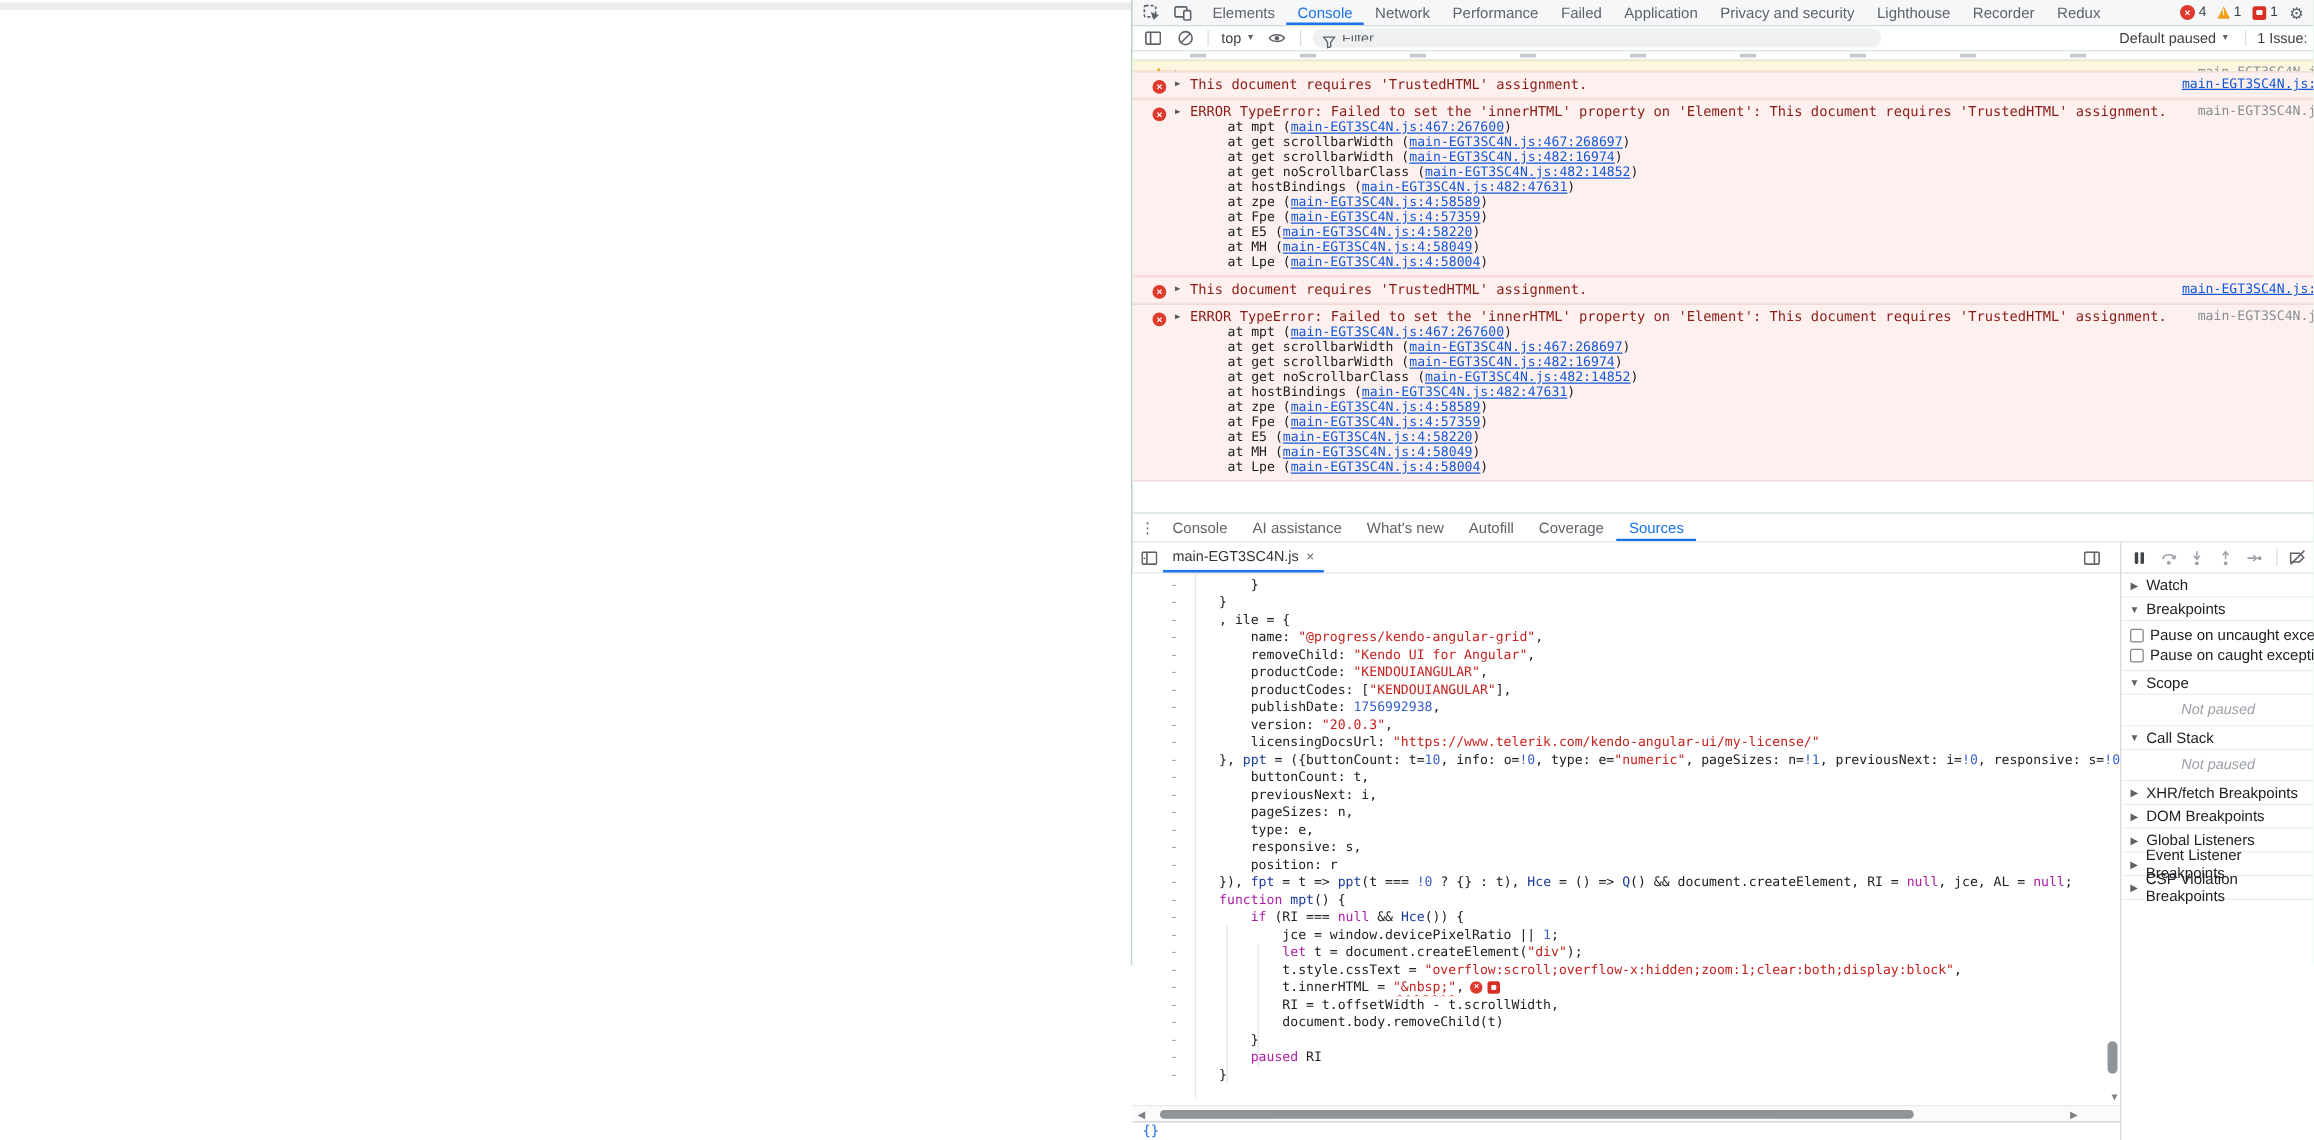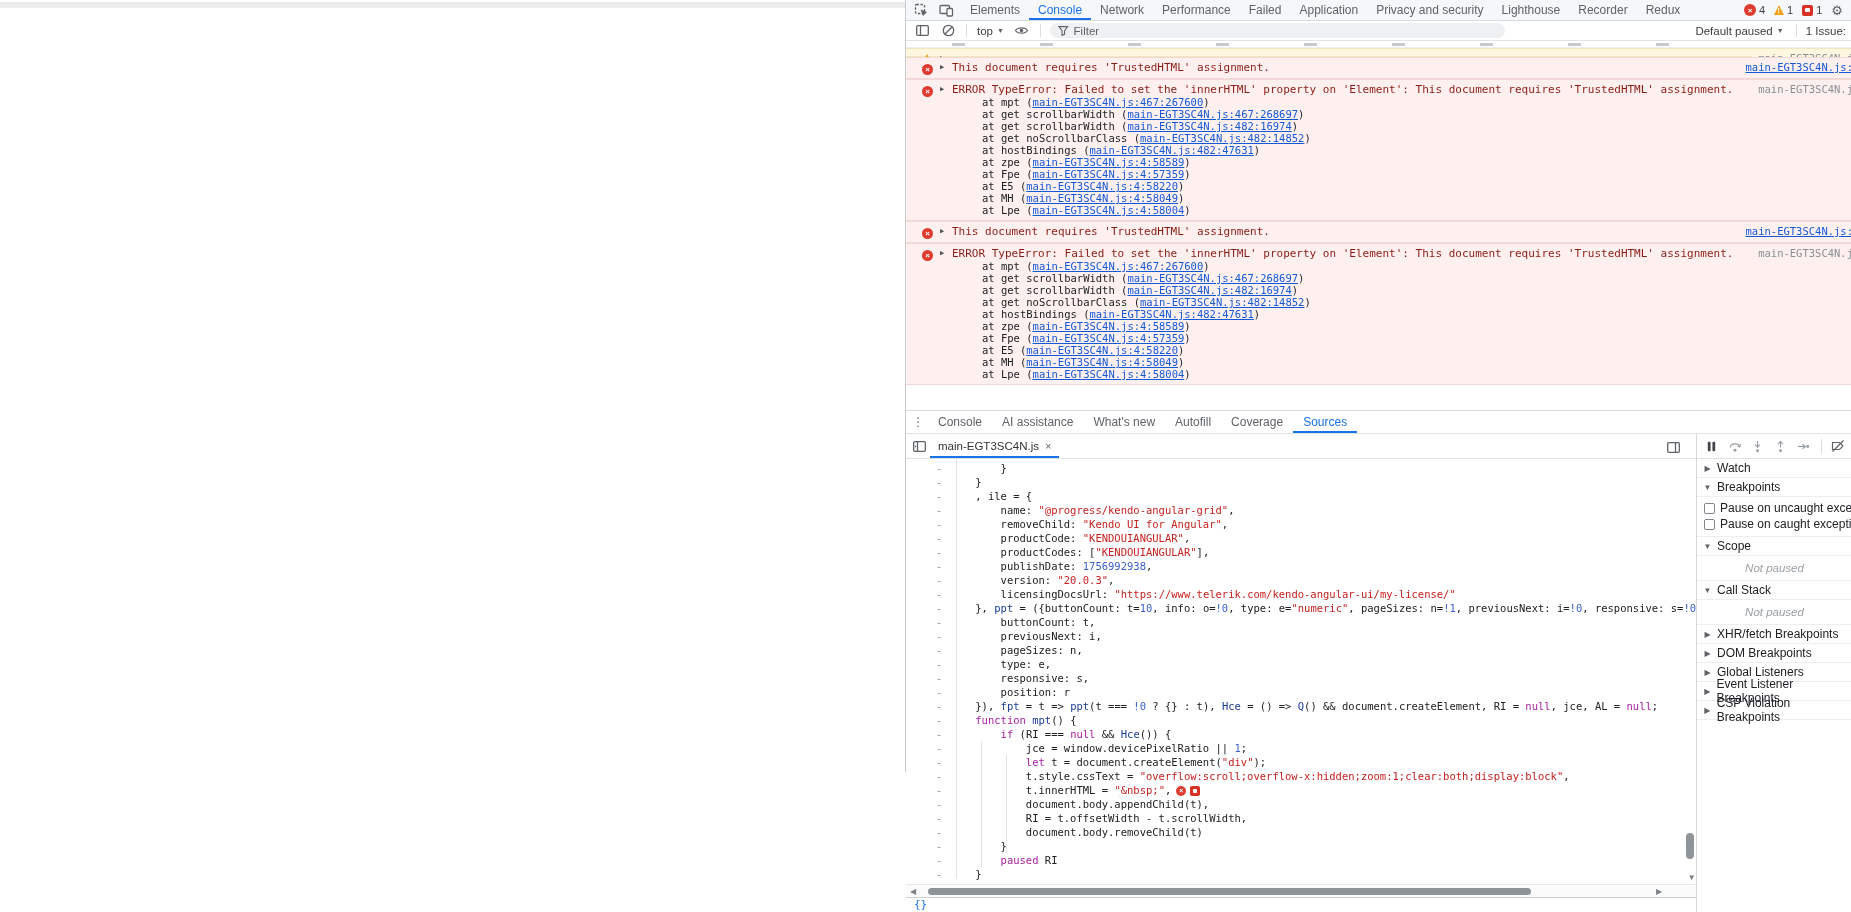--- a/index.html
+++ b/index.html
@@ -30,21 +30,21 @@
 .ic-warn{position:relative;display:inline-block;width:0;height:0;border-left:5.5px solid transparent;border-right:5.5px solid transparent;border-bottom:10px solid #efa11b}
 .ic-warn i{position:absolute;left:-1.5px;top:2px;font-style:normal;color:#fff;font-size:7px;font-weight:bold}
 .bissue{width:11px;height:11px;background:#d93025;border-radius:2px;position:relative;display:inline-block}
 .bissue::after{content:"";position:absolute;left:3px;top:3px;width:5px;height:4px;background:#fff;border-radius:1px}
 
 
 .console-toolbar{position:absolute;left:0;top:21px;width:100%;height:20px;border-bottom:1px solid #e0e3e6;display:flex;align-items:center;padding:0 5px;gap:4px;background:#fff}
 .vdiv{width:1px;height:13px;background:#dadce0;margin:0 3px}
 .ctx{display:flex;align-items:center;font-size:11.5px;color:#3c4043;gap:4px;padding:0 3px;cursor:pointer}
 .caret{font-size:7px;color:#5f6368}
-.filter-pill{flex:0 1 455px;height:15px;background:#eef0f2;border-radius:8px;display:flex;align-items:center;padding:5px 8px;gap:5px;margin-left:2px}
+.filter-pill{flex:0 1 455px;height:15px;background:#eef0f2;border-radius:8px;display:flex;padding:5px 8px;gap:5px;margin-left:2px}
 .filter-pill input{border:none;background:transparent;outline:none;font-size:11.5px;color:#202124;width:100%;font-family:"Liberation Sans",sans-serif}
 .filter-pill input::placeholder{color:#5f6368}
 .tb-right{margin-left:auto;display:flex;align-items:center;font-size:11.5px;color:#3c4043;gap:6px;white-space:nowrap}
 
 
 .console-log{position:absolute;left:0;top:41px;width:100%;height:369px;overflow:hidden;font-family:"DejaVu Sans Mono","Liberation Mono",monospace;font-size:11px;background:#fff}
 .cmsg{position:relative;border-bottom:1px solid #f0f0f1;padding:3px 2px 4px 46px;color:#202124}
 .clippedrow{height:7px;padding:0}
 .clippedrow::after{content:"";position:absolute;left:46px;right:170px;top:2px;height:2.5px;background:repeating-linear-gradient(90deg,#c6c9cd 0 13px,transparent 13px 88px)}
 .warnrow{background:#fdf7df;border-top:1px solid #f0e7c2;border-bottom:1px solid #f0e7c2;color:#202124}
@@ -320,21 +320,20 @@
             <div class="codeline"><span class="gut">-</span><span class="tk-p">        type: e,</span></div>
             <div class="codeline"><span class="gut">-</span><span class="tk-p">        responsive: s,</span></div>
             <div class="codeline"><span class="gut">-</span><span class="tk-p">        position: r</span></div>
             <div class="codeline"><span class="gut">-</span><span class="tk-p">    }), </span><span class="tk-d">fpt</span><span class="tk-p"> = t =&gt; </span><span class="tk-d">ppt</span><span class="tk-p">(t === </span><span class="tk-n">!0</span><span class="tk-p"> ? {} : t), </span><span class="tk-d">Hce</span><span class="tk-p"> = () =&gt; </span><span class="tk-d">Q</span><span class="tk-p">() &amp;&amp; document.createElement, RI = </span><span class="tk-k">null</span><span class="tk-p">, jce, AL = </span><span class="tk-k">null</span><span class="tk-p">;</span></div>
             <div class="codeline"><span class="gut">-</span><span class="tk-p">    </span><span class="tk-k">function</span><span class="tk-p"> </span><span class="tk-d">mpt</span><span class="tk-p">() {</span></div>
             <div class="codeline"><span class="gut">-</span><span class="tk-p">        </span><span class="tk-k">if</span><span class="tk-p"> (RI === </span><span class="tk-k">null</span><span class="tk-p"> &amp;&amp; </span><span class="tk-d">Hce</span><span class="tk-p">()) {</span></div>
             <div class="codeline"><span class="gut">-</span><span class="tk-p">            jce = window.devicePixelRatio || </span><span class="tk-n">1</span><span class="tk-p">;</span></div>
             <div class="codeline"><span class="gut">-</span><span class="tk-p">            </span><span class="tk-k">let</span><span class="tk-p"> t = document.createElement(</span><span class="tk-s">"div"</span><span class="tk-p">);</span></div>
             <div class="codeline"><span class="gut">-</span><span class="tk-p">            t.style.cssText = </span><span class="tk-s">"overflow:scroll;overflow-x:hidden;zoom:1;clear:both;display:block"</span><span class="tk-p">,</span></div>
             <div class="codeline"><span class="gut">-</span><span class="tk-p">            t.innerHTML = </span><span class="tk-w">"&amp;nbsp;"</span><span class="tk-p">,</span><span class="inl-err">×</span><span class="inl-issue"></span></div>
-            <div class="codeline"><span class="gut">-</span><span class="tk-p">            document.body.appendChild(t),</span></div>
             <div class="codeline"><span class="gut">-</span><span class="tk-p">            RI = t.offsetWidth - t.scrollWidth,</span></div>
             <div class="codeline"><span class="gut">-</span><span class="tk-p">            document.body.removeChild(t)</span></div>
             <div class="codeline"><span class="gut">-</span><span class="tk-p">        }</span></div>
             <div class="codeline"><span class="gut">-</span><span class="tk-p">        </span><span class="tk-k">paused</span><span class="tk-p"> RI</span></div>
             <div class="codeline"><span class="gut">-</span><span class="tk-p">    }</span></div>
           </div>
         <div class="vscroll">
           <div class="vthumb"></div>
           <div class="varrow">▼</div>
         </div>

